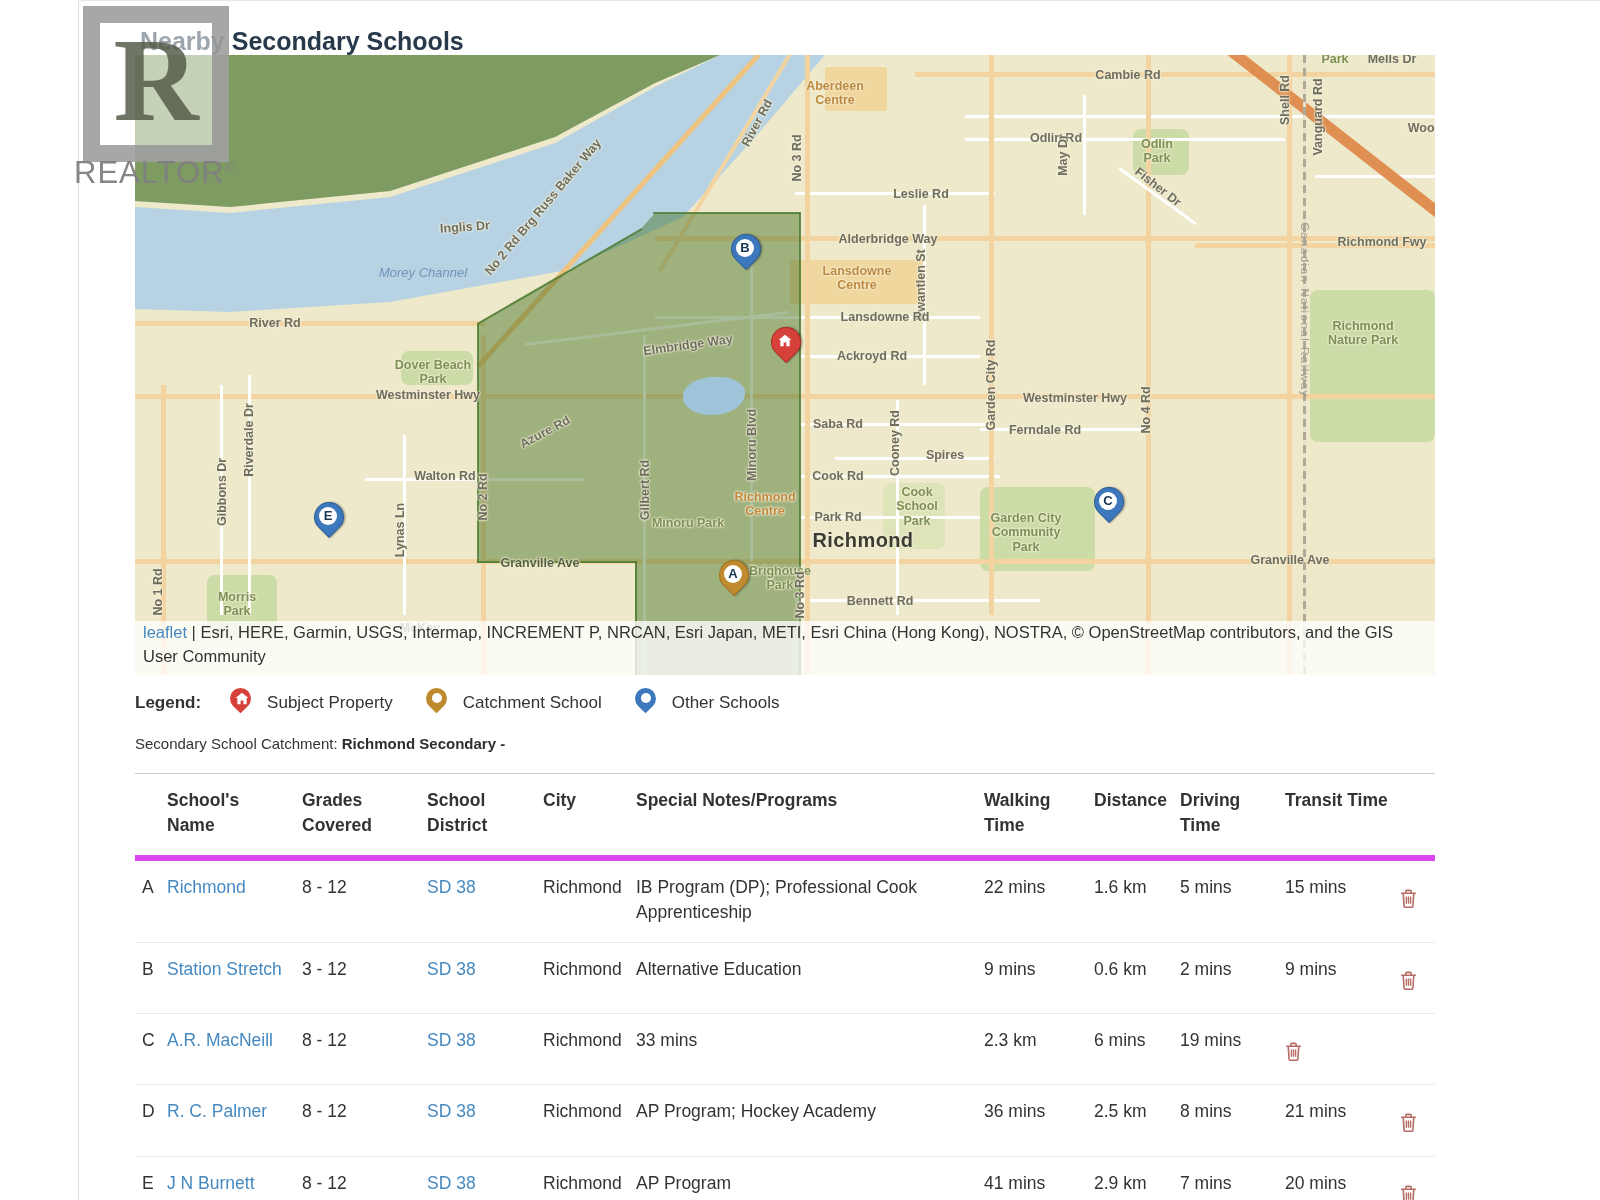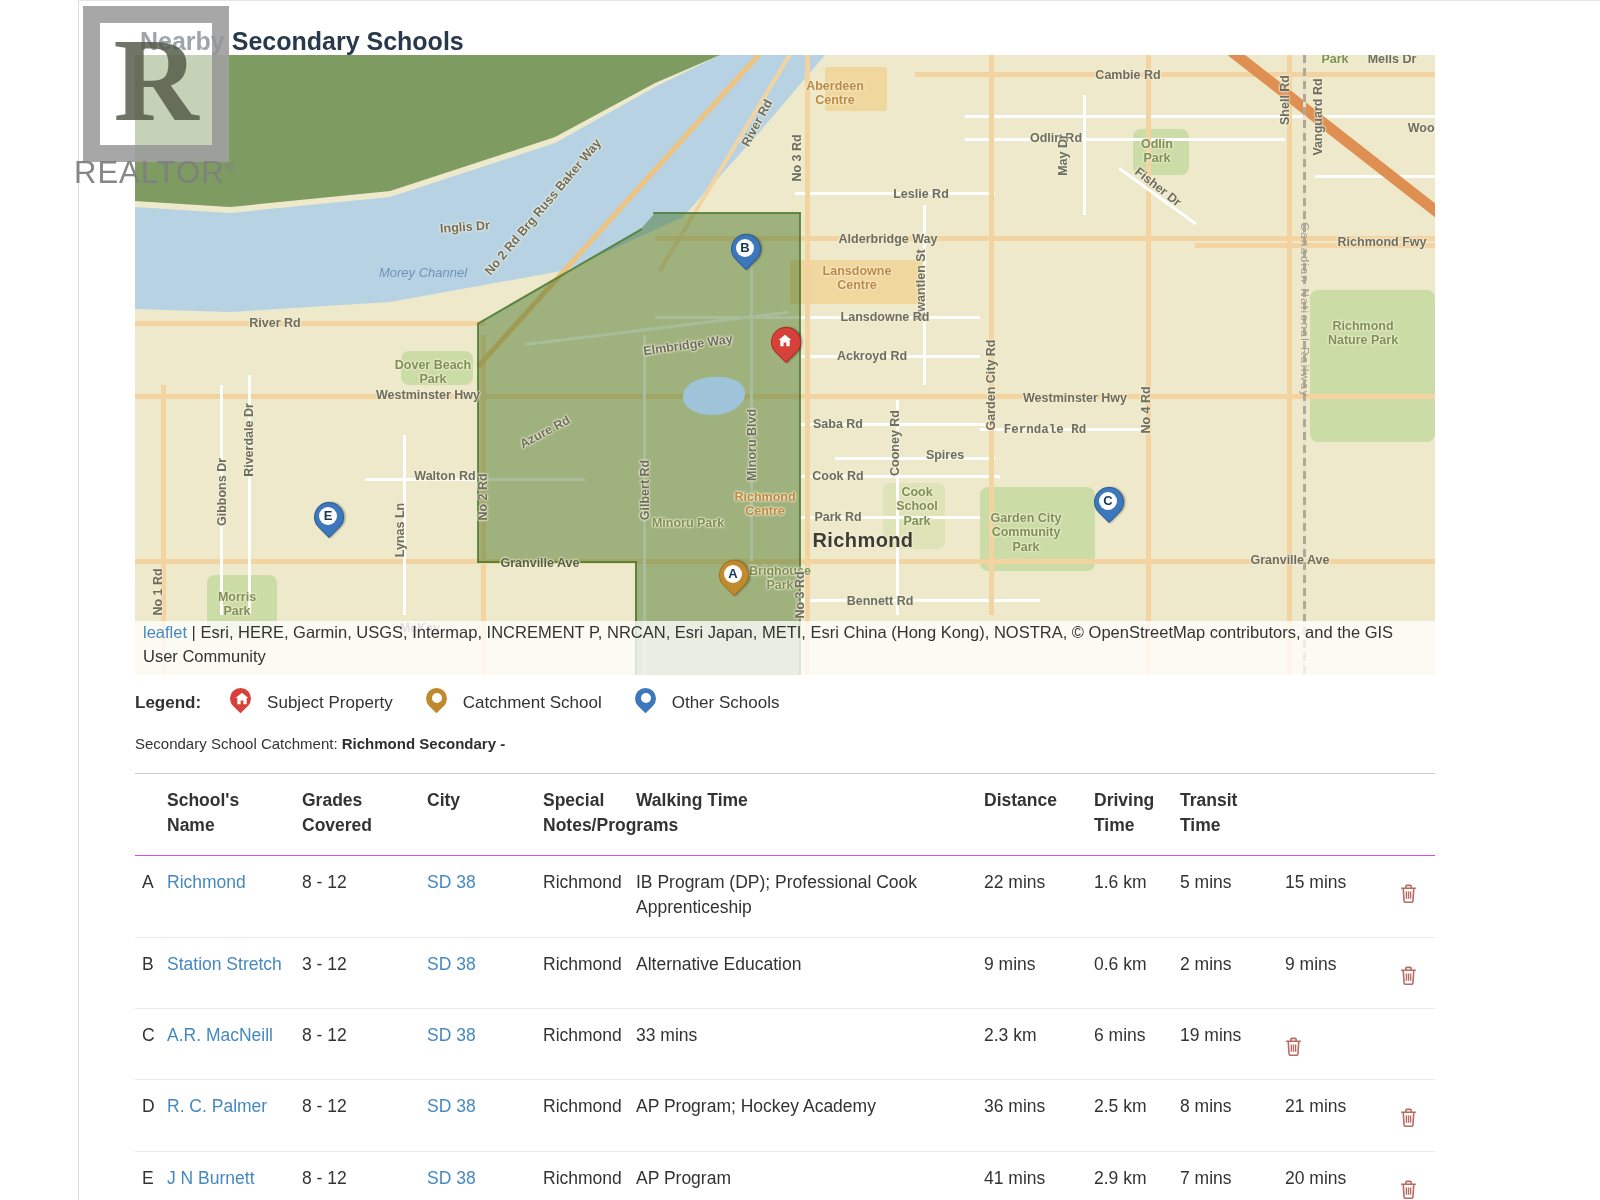--- a/index.html
+++ b/index.html
@@ -69,21 +69,21 @@
   .lpin.other .b{background:#3d78bc;}
   .lpin.subject .c{background:transparent;left:4px;top:4px;width:16px;height:16px;}
 
   .catchment-line{position:absolute;left:135px;top:735px;font-size:15px;color:#333;}
   .catchment-line b{color:#2e2e2e;}
 
   
   .schools-table{position:absolute;left:135px;top:773px;width:1300px;border-top:1px solid #cbcbcb;font-size:17.5px;}
   .trow{display:grid;grid-template-columns:32px 135px 125px 116px 93px 348px 110px 86px 105px 115px 35px;align-items:start;}
   .trow>div{padding:14px 12px 16px 0;line-height:1.45;}
-  .thead{font-weight:bold;border-bottom:1px solid #d946ef;}
+  .thead{font-weight:bold;border-bottom:6px solid #d946ef;}
   .trow+.trow{border-top:1px solid #ebebeb;}
   .cell-letter{padding-left:7px !important;}
   .trash-btn{background:none;border:none;padding:10px 0 0 0;margin:4px 0 0 0;cursor:pointer;}
 </style>
 </head>
 <body>
 
 <div class="vline"></div>
 <div class="topline"></div>
 
@@ -187,21 +187,21 @@
       <div class="mlabel" style="left: 737px; top: 301px; transform: translate(-50%, -50%);">Ackroyd Rd</div>
       <div class="mlabel" style="left: 703px; top: 369px; transform: translate(-50%, -50%);">Saba Rd</div>
       <div class="mlabel" style="left: 760px; top: 388px; transform: translate(-50%, -50%) rotate(-90deg);">Cooney Rd</div>
       <div class="mlabel" style="left: 810px; top: 400px; transform: translate(-50%, -50%);">Spires</div>
       <div class="mlabel" style="left: 703px; top: 421px; transform: translate(-50%, -50%);">Cook Rd</div>
       <div class="mlabel park" style="width: 58px; left: 782px; top: 452px; transform: translate(-50%, -50%);">Cook School Park</div>
       <div class="mlabel" style="left: 703px; top: 462px; transform: translate(-50%, -50%);">Park Rd</div>
       <div class="mlabel" style="left: 856px; top: 330px; transform: translate(-50%, -50%) rotate(-90deg);">Garden City Rd</div>
       <div class="mlabel" style="left: 293px; top: 340px; transform: translate(-50%, -50%);">Westminster Hwy</div>
       <div class="mlabel" style="left: 940px; top: 343px; transform: translate(-50%, -50%);">Westminster Hwy</div>
-      <div class="mlabel" style="left: 910px; top: 375px; transform: translate(-50%, -50%); font-family: Liberation Mono, monospace;">Ferndale Rd</div>
+      <div class="mlabel" style="left: 910px; top: 375px; transform: translate(-50%, -50%);">Ferndale Rd</div>
       <div class="mlabel" style="left: 1011px; top: 355px; transform: translate(-50%, -50%) rotate(-90deg);">No 4 Rd</div>
       <div class="mlabel park" style="width: 92px; left: 891px; top: 478px; transform: translate(-50%, -50%);">Garden City Community Park</div>
       <div class="mlabel" style="left: 1155px; top: 505px; transform: translate(-50%, -50%);">Granville Ave</div>
       <div class="mlabel roadDark" style="left: 405px; top: 508px; transform: translate(-50%, -50%);">Granville Ave</div>
       <div class="mlabel" style="left: 745px; top: 546px; transform: translate(-50%, -50%);">Bennett Rd</div>
       <div class="mlabel park" style="width: 72px; left: 645px; top: 523px; transform: translate(-50%, -50%);">Brighouse Park</div>
       <div class="mlabel park" style="left: 553px; top: 468px; transform: translate(-50%, -50%);">Minoru Park</div>
       <div class="mlabel centre" style="width: 82px; left: 630px; top: 449px; transform: translate(-50%, -50%);">Richmond Centre</div>
       <div class="mlabel" style="left: 617px; top: 390px; transform: translate(-50%, -50%) rotate(-90deg);">Minoru Blvd</div>
       <div class="mlabel" style="left: 510px; top: 435px; transform: translate(-50%, -50%) rotate(-90deg);">Gilbert Rd</div>
@@ -285,20 +285,21 @@
 
 <div class="catchment-line">
   <span>Secondary School Catchment: </span><b>Richmond Secondary -</b>
 </div>
 
 <div class="schools-table">
   <div class="trow thead" id="thead-row">
       <div class="cell-letter"></div>
       <div>School's Name</div>
       <div>Grades Covered</div>
+      <div>School District</div>
       <div>City</div>
       <div>Special Notes/Programs</div>
       <div>Walking Time</div>
       <div>Distance</div>
       <div>Driving Time</div>
       <div>Transit Time</div>
       <div></div>
     </div>
   <div id="table-body">
       <div class="trow">

